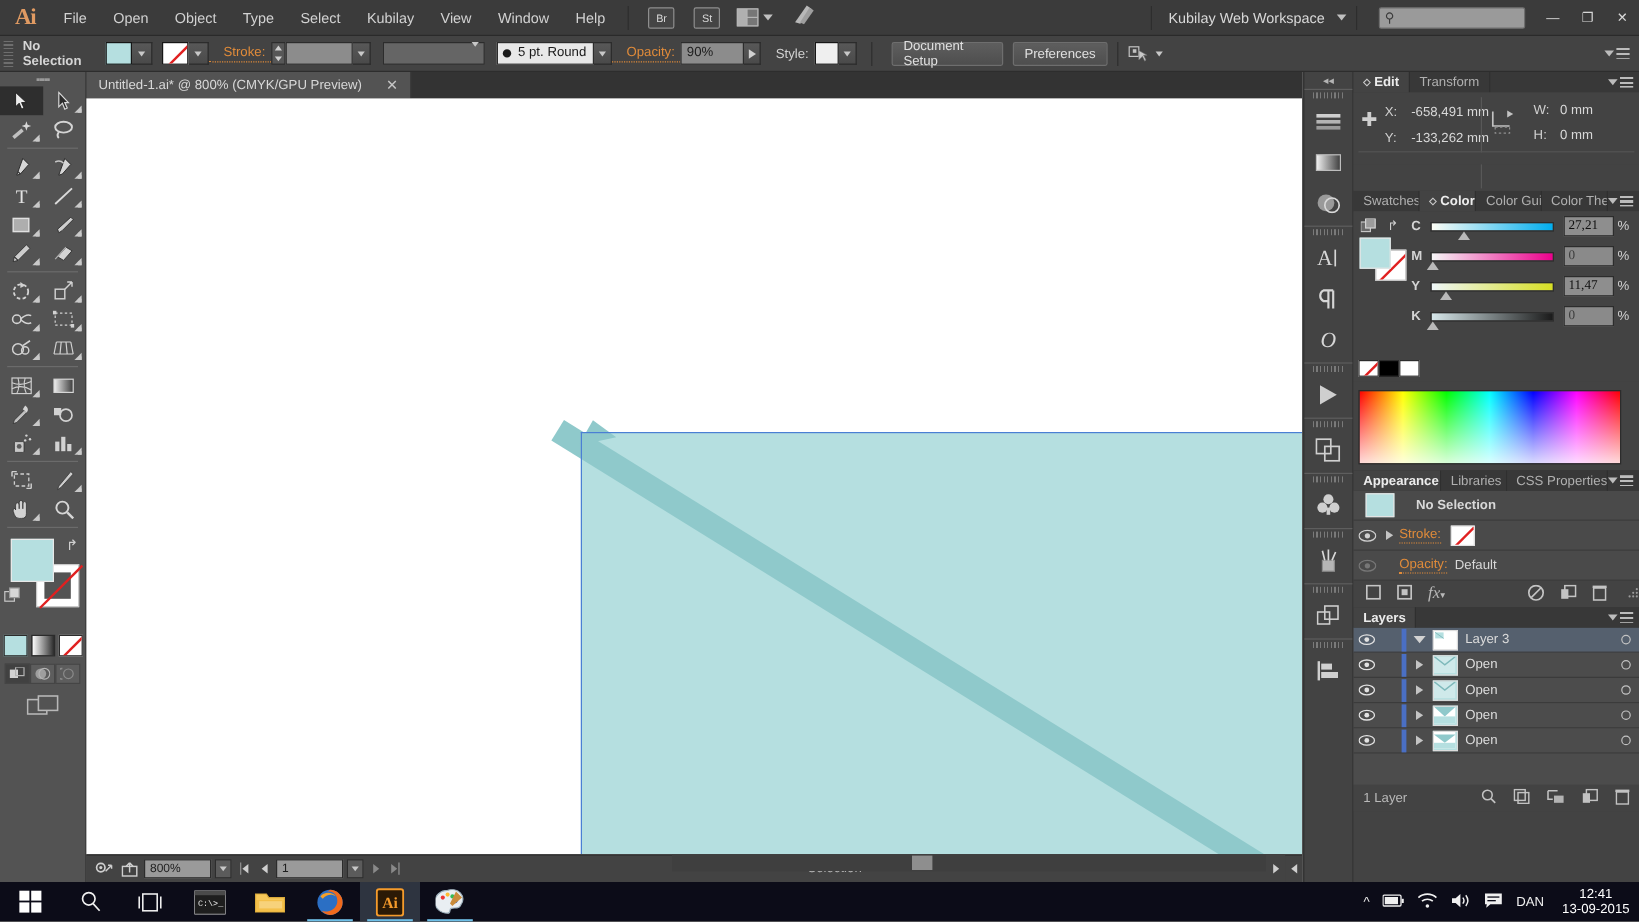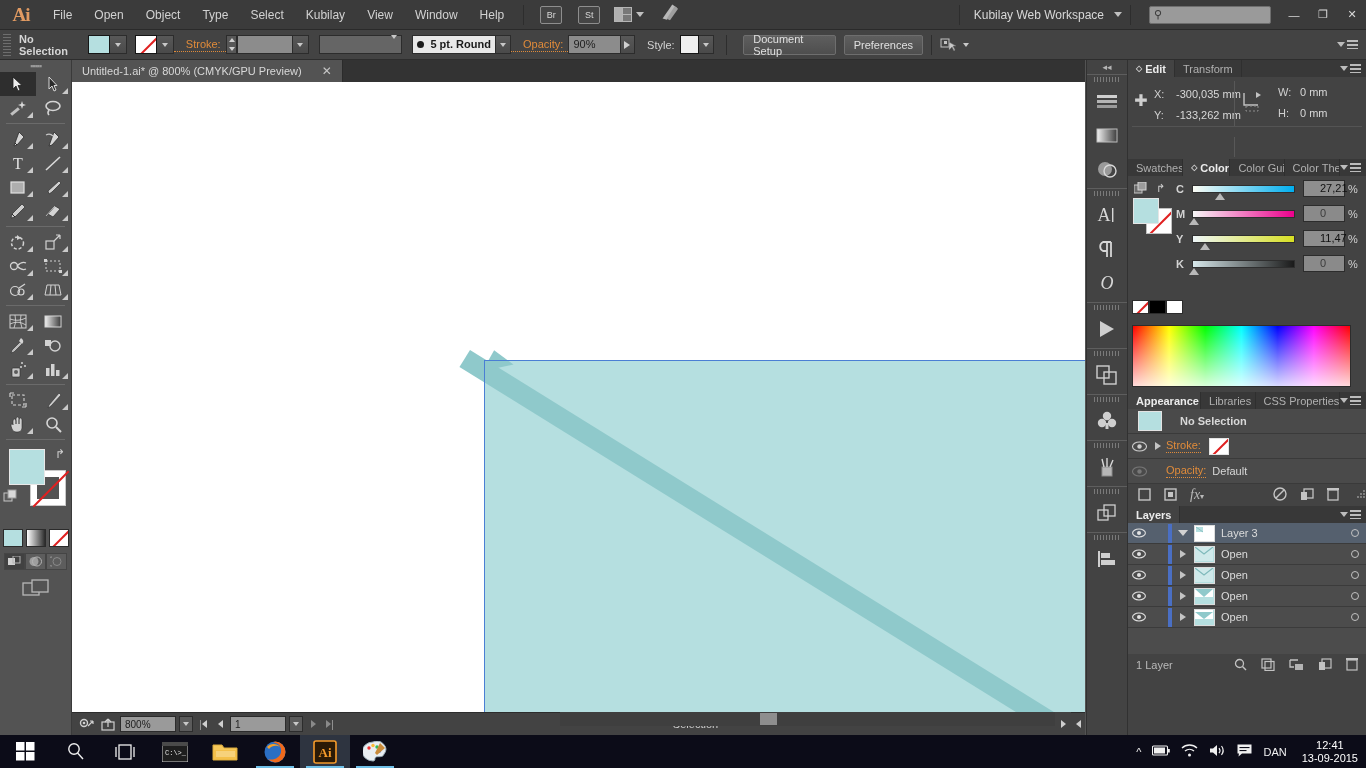--- a/index.html
+++ b/index.html
@@ -247,21 +247,21 @@
   .slider-row { display:flex; align-items:center; height:25px; padding-left:48px; }
   .sl-label { width:16px; font-size:11px; color:#d4d4d4; font-weight:bold;}
   .sl-track { width:103px; height:8px; position:relative; border:1px solid #2e2e2e;}
   .sl-track.c { background:linear-gradient(to right,#fdfdf5,#00aeef);}
   .sl-track.m { background:linear-gradient(to right,#f6f6f6,#ec008c);}
   .sl-track.y { background:linear-gradient(to right,#eef6f8,#d7df23);}
   .sl-track.k { background:linear-gradient(to right,#d6e7ea,#1a1a1a);}
   .sl-thumb { position:absolute; top:7px; width:0;height:0;
     border-left:5px solid transparent;border-right:5px solid transparent;border-bottom:7px solid #b9b9b9;}
   .sl-val { width:42px; height:17px; background:#8e8e8e; border:1px solid #2c2c2c; color:#101010;
-    font-size:11px; line-height:15px; text-align:left; padding-left:16px; margin-left:8px;}
+    font-size:11px; line-height:15px; text-align:left; padding-left:3px; margin-left:8px;font-family:Liberation Serif, serif;}
   .sl-val.dim { background:#8a8a8a; color:#3c3c3c;}
   .sl-pct { font-size:11px; color:#d0d0d0; margin-left:3px;}
   #color-strip { position:absolute; left:4px; bottom:4px; display:flex; }
   .cstrip { width:17px; height:14px; border:1px solid #2c2c2c; }
   .cstrip.none { background:#fff; position:relative; overflow:hidden;}
   .cstrip.none .nsl{position:absolute;left:-3px;top:50%;width:26px;height:2px;background:#e02020;transform:rotate(-45deg);}
   .cstrip.black{background:#000;} .cstrip.white{background:#fff;}
   #spectrum-bar {
     position:absolute; left:0px; top:265px; width:219px; height:62px; margin-left:4px;
     background:
@@ -391,21 +391,21 @@
         </i>
       </div>
     <div class="cb-field" style="width:62px"></div>
     <div class="mini-caret-btn">
         <i class="tiny-caret"></i>
       </div>
     <div class="cb-dropdown" style="width:94px;margin-left:10px;">
       <span></span>
       <span style="margin-left:auto;padding-right:4px;"><i class="tiny-caret"></i></span>
     </div>
-    <div class="cb-field lightfield" style="width:90px;margin-left:10px;display:flex;align-items:center;gap:6px;font-weight:bold;">
+    <div class="cb-field lightfield" style="width:90px;margin-left:10px;display:flex;align-items:center;gap:6px;">
       <span style="width:7px;height:7px;border-radius:50%;background:#1a1a1a;display:inline-block;"></span>
       <span>5 pt. Round</span>
     </div>
     <div class="mini-caret-btn">
         <i class="tiny-caret"></i>
       </div>
     <div class="cb-label">Opacity:</div>
     <div class="cb-field" style="width:58px">90%</div>
     <div class="mini-caret-btn" style="width:16px">
         <i class="play-caret"></i>
@@ -883,21 +883,21 @@
             <span class="pm-caret"></span>
             <span class="pm-lines"></span>
           </span>
       </div>
     </div>
     <div class="panel-body" id="info-body">
       <div id="info-plus">✚</div>
       <div class="info-rows">
         <div class="info-row">
             <span class="info-key">X:</span>
-          <span class="info-val">-300,035 mm</span>
+          <span class="info-val">-658,491 mm</span>
           </div>
         <div class="info-row">
             <span class="info-key">Y:</span>
           <span class="info-val">-133,262 mm</span>
           </div>
       </div>
       <div id="info-div1"></div>
       <div id="info-anchor">
         <svg width="22" height="22" viewBox="0 0 22 22">
             <path d="M2 2 L2 14 L16 14" fill="none" stroke="#c2c2c2" stroke-width="1.4"></path>

